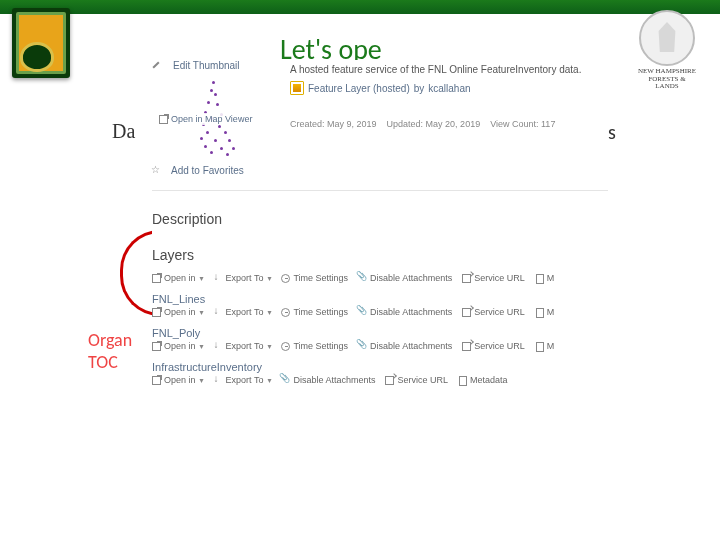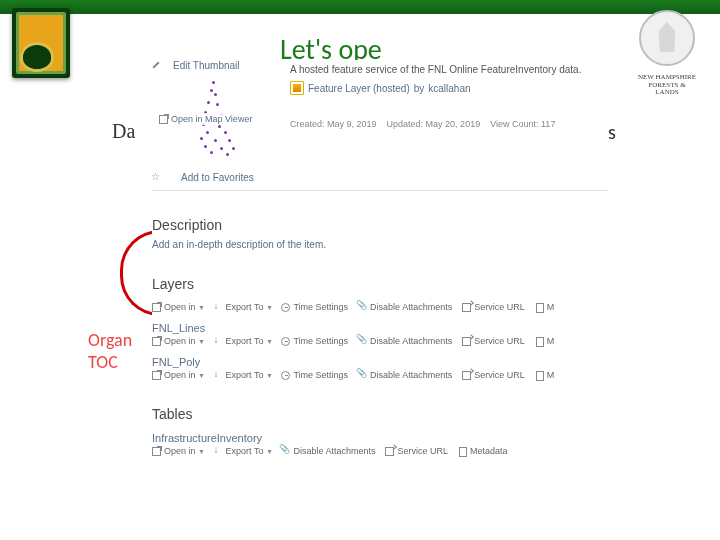--- a/index.html
+++ b/index.html
@@ -3,48 +3,48 @@
 <meta charset="utf-8">
 <style>
   html,body{margin:0;padding:0;width:720px;height:540px;font-family:"Segoe UI",Arial,sans-serif;background:#fff;overflow:hidden;color:#333}
   .banner{position:absolute;top:0;left:0;right:0;height:14px;background:linear-gradient(#1b7a1b,#0d5f18)}
   .fg-badge{position:absolute;left:12px;top:8px;width:58px;height:70px;background:#0a3b0a;border-radius:3px;box-shadow:0 2px 4px rgba(0,0,0,.4)}
   .fg-badge .inner{position:absolute;left:4px;right:4px;top:4px;bottom:4px;background:#e8a41a;border:3px solid #6aa04a;border-radius:2px}
   .fg-badge .circ{position:absolute;left:8px;bottom:6px;width:28px;height:24px;background:#0a3b0a;border:3px solid #d9c04a;border-radius:50%/50% 50% 45% 45%}
   .nh-logo{position:absolute;right:22px;top:10px;width:62px;height:78px;text-align:center}
   .nh-logo .seal{width:52px;height:52px;margin:0 auto;border:2px solid #bdbdbd;border-radius:50%;position:relative;background:#f0f0f0}
   .nh-logo .seal::after{content:"";position:absolute;left:14px;top:10px;width:24px;height:30px;background:#d8d8d8;clip-path:polygon(50% 0,85% 30%,80% 100%,20% 100%,15% 30%)}
-  .nh-logo .cap{font-size:7px;color:#444;line-height:1.1;margin-top:8px;font-family:"Times New Roman",serif}
+  .nh-logo .cap{font-size:7px;color:#444;line-height:1.1;margin-top:2px;font-family:"Times New Roman",serif}
   .title-up{position:absolute;left:280px;top:32px;color:#1b7a1b;font-family:Calibri,Arial,sans-serif;font-size:28px;font-weight:400}
   .hosted-title{position:absolute;left:336px;top:150px;color:#1b7a1b;font-family:Calibri,Arial,sans-serif;font-size:22px}
   .side-da{position:absolute;left:112px;top:120px;font-family:Liberation Serif, serif;font-size:20px;color:#333}
   .side-s{position:absolute;left:608px;top:120px;font-family:Calibri,Arial,sans-serif;font-size:20px;color:#333}
   .side-org{position:absolute;left:88px;top:330px;font-family:Calibri,Arial,sans-serif;font-size:18px;color:#ef4444;line-height:1.2}
   .red-arc{position:absolute;left:120px;top:230px;width:40px;height:80px;border:3px solid #c00;border-right:none;border-radius:40px 0 0 40px}
   .panel{position:absolute;left:152px;top:60px;width:456px;height:470px;background:#fff}
   .thumb-row{display:flex;align-items:flex-start;gap:8px;height:130px}
   .thumb{width:130px}
   .thumb .edit-th{font-size:10px;color:#5a6f8a;display:flex;align-items:flex-start;gap:12px}
   .thumb .preview{position:relative;width:130px;height:90px;background:#fff;margin-top:2px}
   .dot{position:absolute;width:3px;height:3px;border-radius:50%;background:#7b3aa3}
   
   .d1{left:60px;top:8px}.d2{left:58px;top:16px}.d3{left:62px;top:20px}.d4{left:55px;top:28px}
   .d5{left:64px;top:30px}.d6{left:52px;top:38px}.d7{left:68px;top:40px}.d8{left:58px;top:44px}
   .d9{left:50px;top:50px}.d10{left:66px;top:52px}.d11{left:54px;top:58px}.d12{left:72px;top:58px}
   .d13{left:48px;top:64px}.d14{left:62px;top:66px}.d15{left:76px;top:66px}.d16{left:52px;top:72px}
   .d17{left:68px;top:74px}.d18{left:80px;top:74px}.d19{left:58px;top:78px}.d20{left:74px;top:80px}
   .omv{position:absolute;left:4px;top:40px;background:rgba(255,255,255,.85);font-size:9px;color:#5a6f8a;padding:1px 3px;display:flex;align-items:center;gap:3px}
-  .fav{font-size:10px;color:#5a6f8a;display:flex;align-items:flex-end;gap:20px;margin-top:9px}
+  .fav{font-size:10px;color:#5a6f8a;display:flex;align-items:flex-end;gap:10px;margin-top:2px}
   .meta{flex:1;font-size:10px;color:#555;padding-top:4px}
   .meta .desc1{color:#555;margin-bottom:6px}
   .meta .fl-row{display:flex;align-items:center;gap:4px;color:#5a6f8a;margin-bottom:24px}
   .fl-ico{width:12px;height:12px;background:#fff;border:1px solid #e0b000;position:relative;border-radius:1px}
   .fl-ico::after{content:"";position:absolute;left:2px;top:2px;right:2px;bottom:2px;background:linear-gradient(#f5b400,#d98a00)}
   .meta .dates{font-size:9px;color:#888}
-  .sec-title{font-size:14px;color:#4a4a4a;margin:26px 0 6px;font-weight:400}
+  .sec-title{font-size:14px;color:#4a4a4a;margin:20px 0 6px;font-weight:400}
   .sec-hint{font-size:10px;color:#5a6f8a}
   .layer{margin-top:10px}
   .layer-name{font-size:11px;color:#5a6f8a;margin-bottom:2px}
   .layer-actions{display:flex;gap:10px;font-size:9px;color:#666;flex-wrap:nowrap;align-items:center}
   .la{display:flex;align-items:center;gap:3px;white-space:nowrap}
   .ico{width:9px;height:9px;display:inline-block;position:relative}
   .ico-pencil::before{content:"";position:absolute;width:8px;height:2px;background:#888;transform:rotate(-45deg);top:4px;left:0}
   .ico-star::before{content:"\2606";position:absolute;top:-3px;left:-1px;font-size:10px;color:#888}
   .ico-open::before{content:"";position:absolute;width:7px;height:7px;border:1px solid #888;top:0;left:0}
   .ico-open::after{content:"";position:absolute;width:4px;height:4px;border-top:1px solid #888;border-right:1px solid #888;top:-1px;right:-1px}
@@ -136,21 +136,20 @@
         &nbsp;&nbsp;
         <span>Updated: May 20, 2019</span>
         &nbsp;&nbsp;
         <span>View Count: 117</span>
       </div>
     </div>
   </div>
 
   <hr class="hr">
   <div class="sec-title">Description</div>
-  <div class="sec-hint">Add an in-depth description of the item.</div>
 
   <div class="sec-title">Layers</div>
 
   <div class="layer">
     <div class="layer-actions">
       <span class="la">
           <span class="ico ico-open"></span>
           <span>Open in</span>
           <span class="chev">▾</span>
         </span>
@@ -235,21 +234,20 @@
           <span class="ico ico-url"></span>
           <span>Service URL</span>
         </span>
       <span class="la">
           <span class="ico ico-meta"></span>
           <span>M</span>
         </span>
     </div>
   </div>
 
-  <div class="sec-title">Tables</div>
 
   <div class="layer">
     <div class="layer-name">InfrastructureInventory</div>
     <div class="layer-actions">
       <span class="la">
           <span class="ico ico-open"></span>
           <span>Open in</span>
           <span class="chev">▾</span>
         </span>
       <span class="la">

